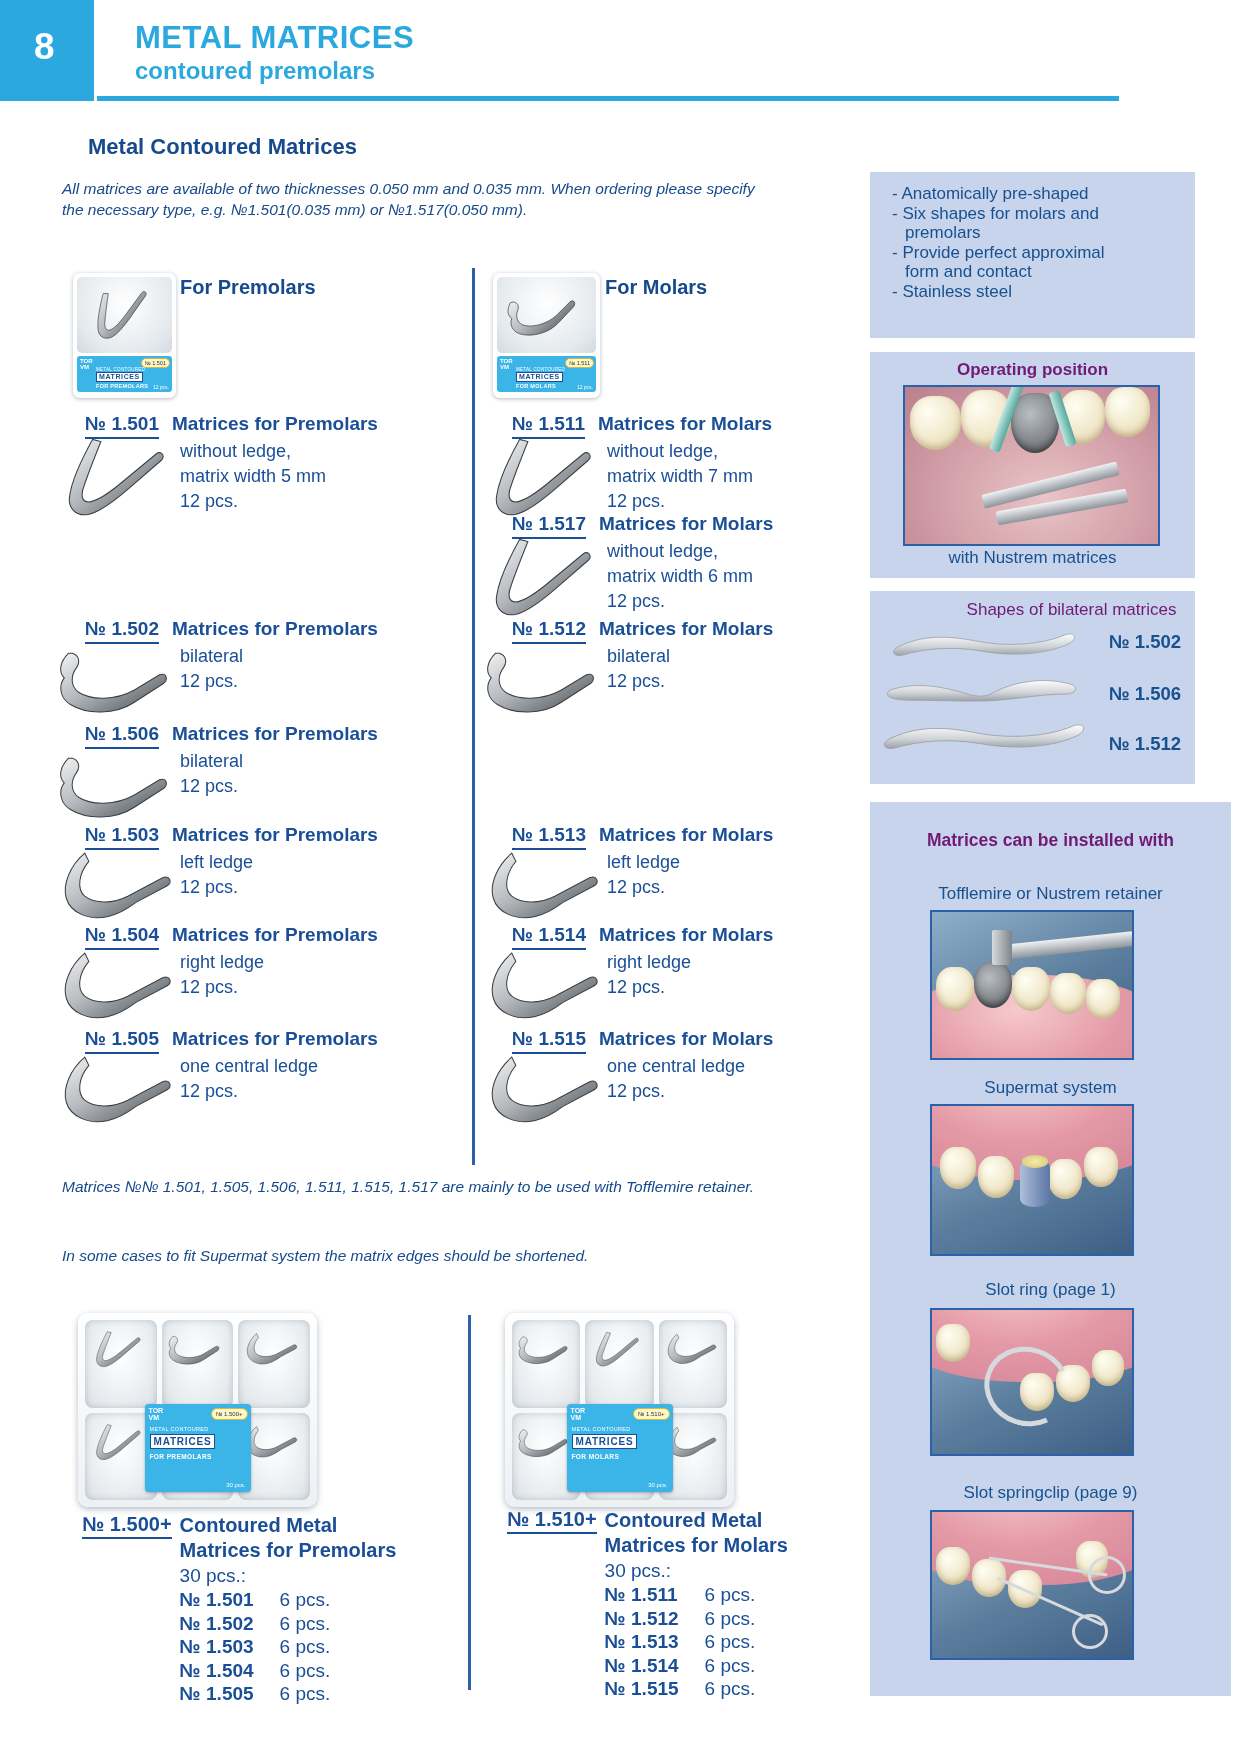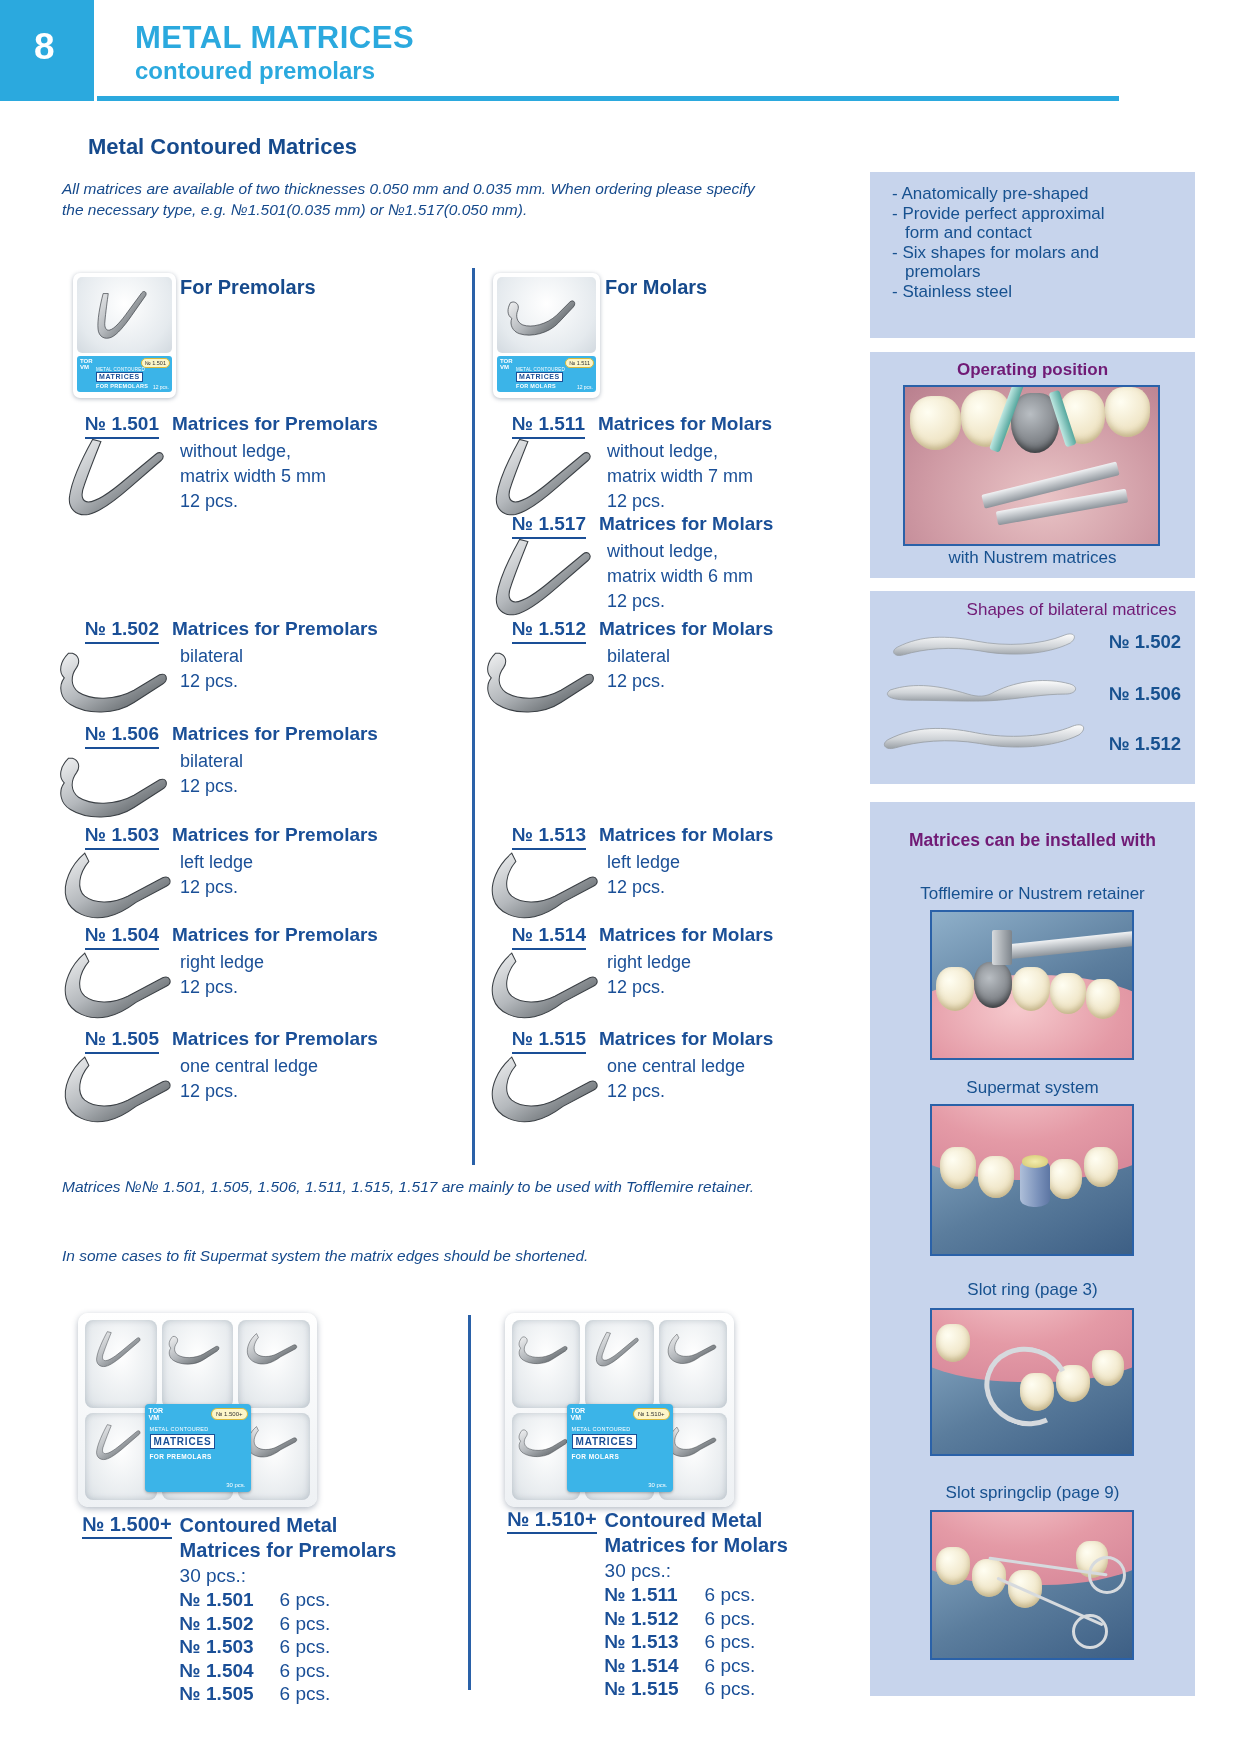--- a/index.html
+++ b/index.html
@@ -472,22 +472,22 @@
       <div class="krow">
           <span class="n">№ 1.515</span>
           <span class="q">6 pcs.</span>
         </div>
     </div>
   </div>
 
   <div class="sbox" style="top:172px;height:166px;">
     <div class="features">
       <div class="feature-item">Anatomically pre-shaped</div>
+      <div class="feature-item">Six shapes for molars and premolars</div>
       <div class="feature-item">Provide perfect approximal form and contact</div>
-      <div class="feature-item">Six shapes for molars and premolars</div>
       <div class="feature-item">Stainless steel</div>
     </div>
   </div>
 
   <div class="sbox" style="top:352px;height:226px;">
     <div class="sbox-title bold" style="top:8px;">Operating position</div>
     <div class="photo" style="left:33px;top:33px;width:253px;height:157px;background:radial-gradient(ellipse at 55% 70%,#e9c4c6 0%,#cf9aa4 60%,#b97f8e 100%);">
       <span class="tooth" style="left:2%;top:6%;width:20%;height:34%;"></span>
       <span class="tooth" style="left:22%;top:2%;width:20%;height:36%;"></span>
       <span class="tooth tooth-metal" style="left:42%;top:4%;width:19%;height:38%;"></span>
@@ -510,21 +510,21 @@
         <use href="#strip-b"></use>
       </svg>
     <svg class="strip" style="left:6px;top:124px;" width="216" height="44">
         <use href="#strip-a"></use>
       </svg>
     <div class="strip-label" style="top:40px;">№ 1.502</div>
     <div class="strip-label" style="top:92px;">№ 1.506</div>
     <div class="strip-label" style="top:142px;">№ 1.512</div>
   </div>
 
-  <div class="sbox" style="top:802px;height:894px;">
+  <div class="sbox" style="top:802px;height:894px;padding-left:36px;">
     <div class="sbox-title bold" style="top:28px;font-size:17.5px;">Matrices can be installed with</div>
 
     <div class="sbox-caption" style="top:82px;">Tofflemire or Nustrem retainer</div>
     <div class="photo" style="left:60px;top:108px;width:200px;height:146px;">
       <div class="gum"></div>
       <span class="tooth" style="left:2%;top:38%;width:19%;height:30%;"></span>
       <span class="tooth tooth-metal" style="left:21%;top:34%;width:19%;height:32%;"></span>
       <span class="tooth" style="left:40%;top:38%;width:19%;height:30%;"></span>
       <span class="tooth" style="left:59%;top:42%;width:18%;height:28%;"></span>
       <span class="tooth" style="left:77%;top:46%;width:17%;height:27%;"></span>
@@ -535,21 +535,21 @@
     <div class="sbox-caption" style="top:276px;">Supermat system</div>
     <div class="photo" style="left:60px;top:302px;width:200px;height:148px;">
       <div class="gum gum-top"></div>
       <span class="tooth" style="left:4%;top:28%;width:18%;height:28%;"></span>
       <span class="tooth" style="left:23%;top:34%;width:18%;height:28%;"></span>
       <span class="tooth" style="left:58%;top:36%;width:17%;height:27%;"></span>
       <span class="tooth" style="left:76%;top:28%;width:17%;height:27%;"></span>
       <span class="inst-cyl" style="left:44%;top:36%;"></span>
     </div>
 
-    <div class="sbox-caption" style="top:478px;">Slot ring (page 3)</div>
+    <div class="sbox-caption" style="top:478px;">Slot ring (page 1)</div>
     <div class="photo" style="left:60px;top:506px;width:200px;height:144px;">
       <div class="gum gum-top"></div>
       <span class="tooth" style="left:2%;top:10%;width:17%;height:26%;"></span>
       <span class="tooth" style="left:44%;top:44%;width:17%;height:26%;"></span>
       <span class="tooth" style="left:62%;top:38%;width:17%;height:26%;"></span>
       <span class="tooth" style="left:80%;top:28%;width:16%;height:25%;"></span>
       <span class="inst-ring" style="left:26%;top:26%;width:38%;height:48%;transform:rotate(18deg);"></span>
     </div>
 
     <div class="sbox-caption" style="top:681px;">Slot springclip (page 9)</div>

